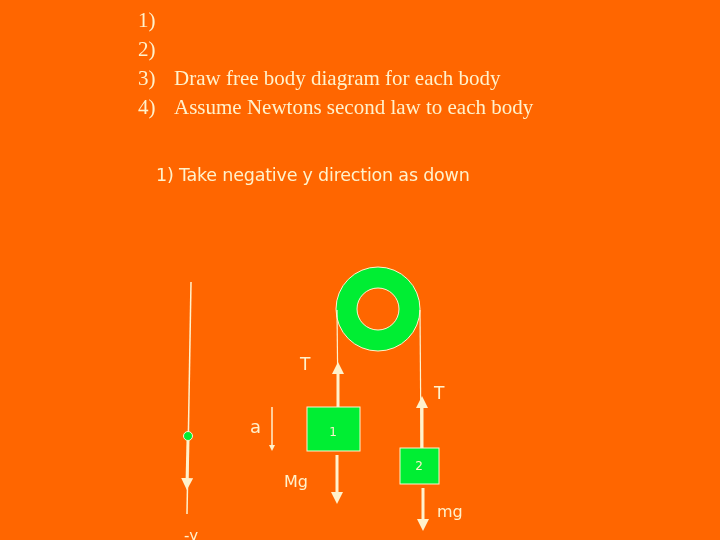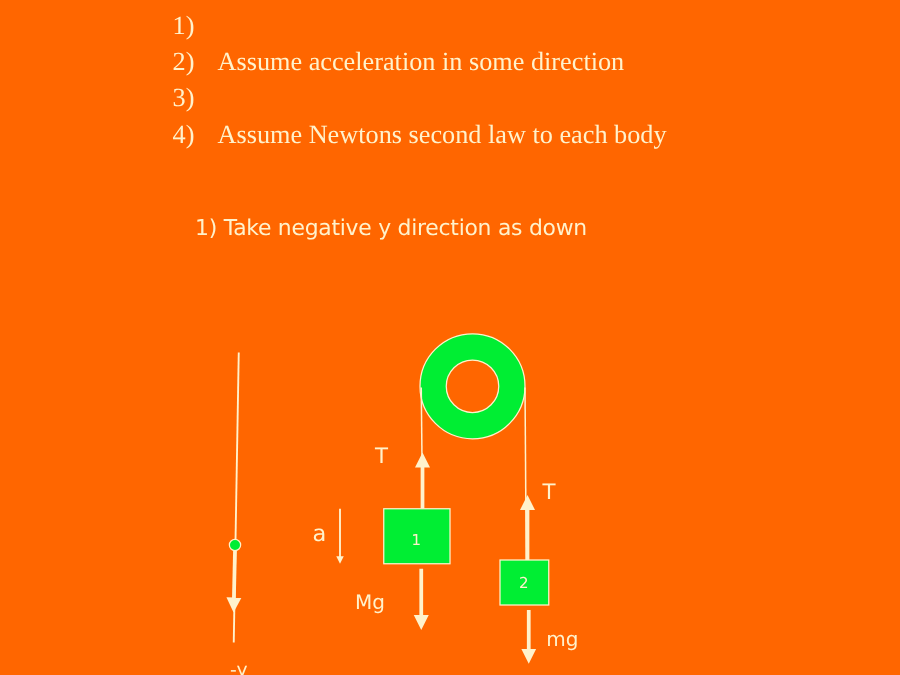--- a/index.html
+++ b/index.html
@@ -1,37 +1,37 @@
 <!DOCTYPE html>
 <html><head>
   <meta charset="utf-8">
   <style>
     html, body { margin: 0; padding: 0; }
     body { width: 720px; height: 540px; background: #ff6600; position: relative; overflow: hidden; }
     .steps { position: absolute; left: 138px; top: 6px; font-family: "Liberation Serif", serif; font-size: 21px; color: #fff2cc; line-height: 29px; }
     .steps .row { display: flex; }
     .steps .num { width: 36px; }
-    .notes { position: absolute; left: 156px; top: 168px; font-family: "DejaVu Sans", sans-serif; font-size: 17.5px; color: #fff2cc; line-height: 30px; letter-spacing: -0.2px; }
+    .notes { position: absolute; left: 156px; top: 160px; font-family: "DejaVu Sans", sans-serif; font-size: 17.5px; color: #fff2cc; line-height: 30px; letter-spacing: -0.2px; }
     svg { position: absolute; left: 0; top: 0; }
     .lbl { font-family: "DejaVu Sans", sans-serif; fill: #fff2cc; }
     .slide-num { position: absolute; left: 640px; top: 500px; font-family: "DejaVu Sans", sans-serif; font-size: 11px; color: #e8732a; }
   </style>
 </head>
 <body>
 
 <div class="steps">
   <div class="row">
       <span class="num">1)</span>
     </div>
   <div class="row">
       <span class="num">2)</span>
-      <span>Assume acceleration in some direction</span>
     </div>
   <div class="row">
       <span class="num">3)</span>
+      <span>Draw free body diagram for each body</span>
     </div>
   <div class="row">
       <span class="num">4)</span>
       <span>Assume Newtons second law to each body</span>
     </div>
 </div>
 
 <div class="notes">
   <div>1) Take negative y direction as down</div>
 </div>

